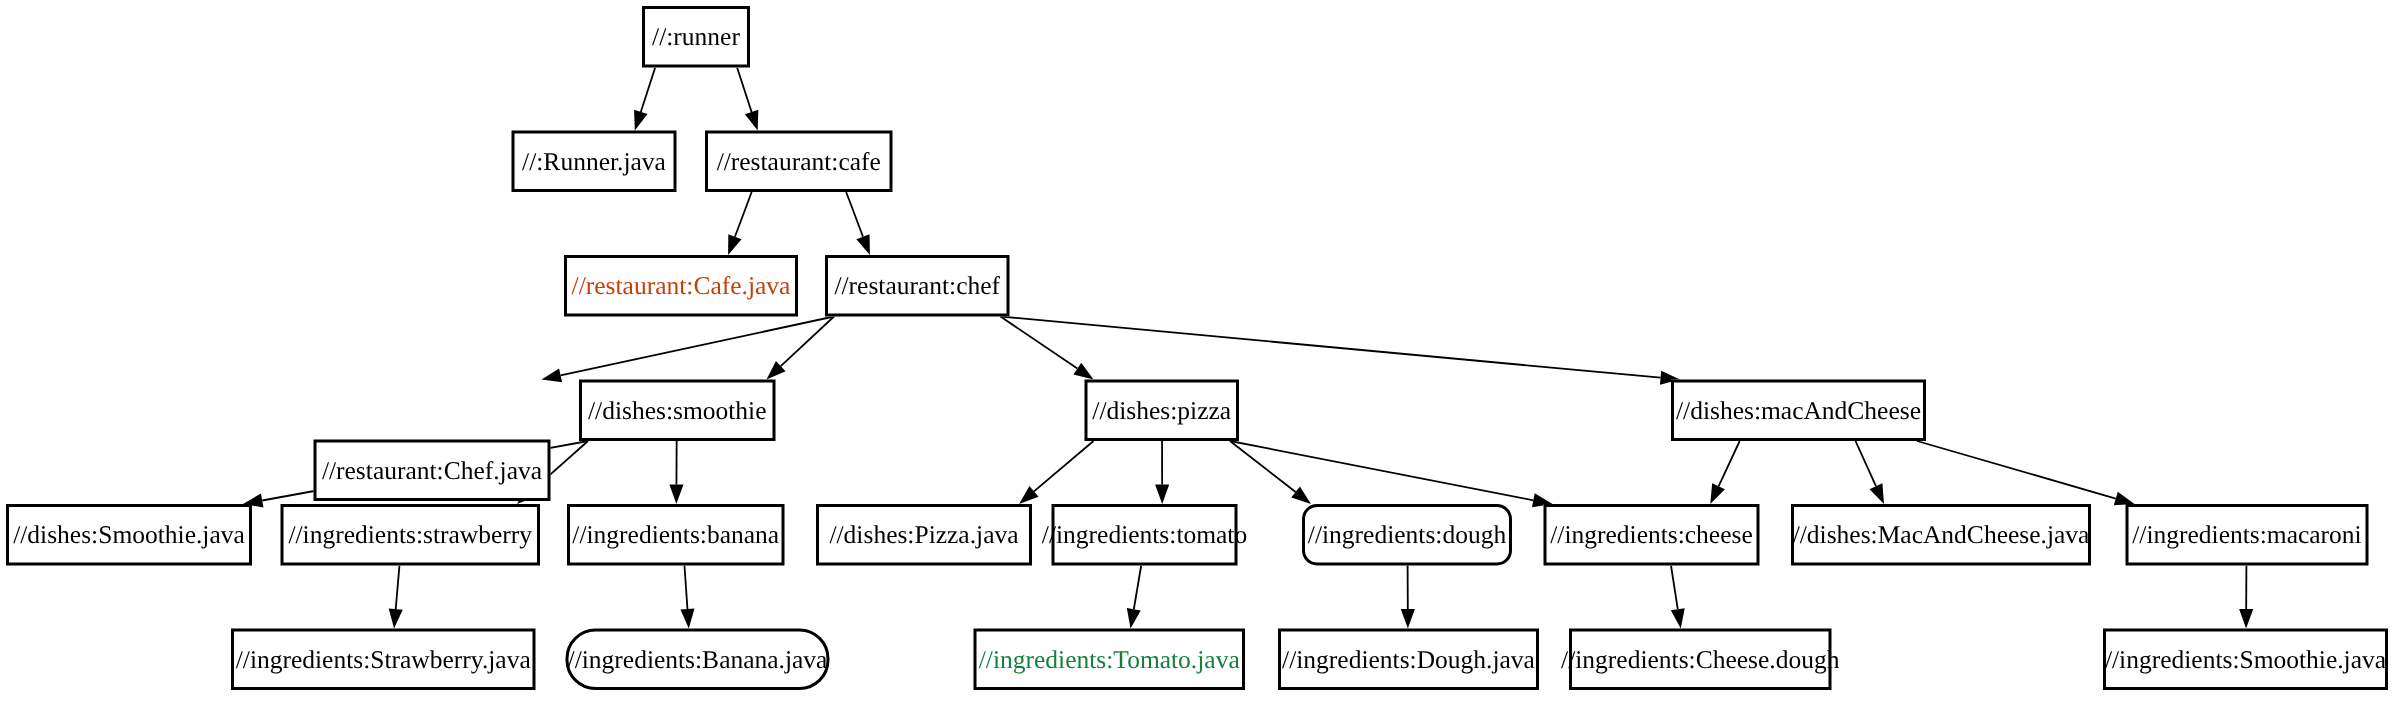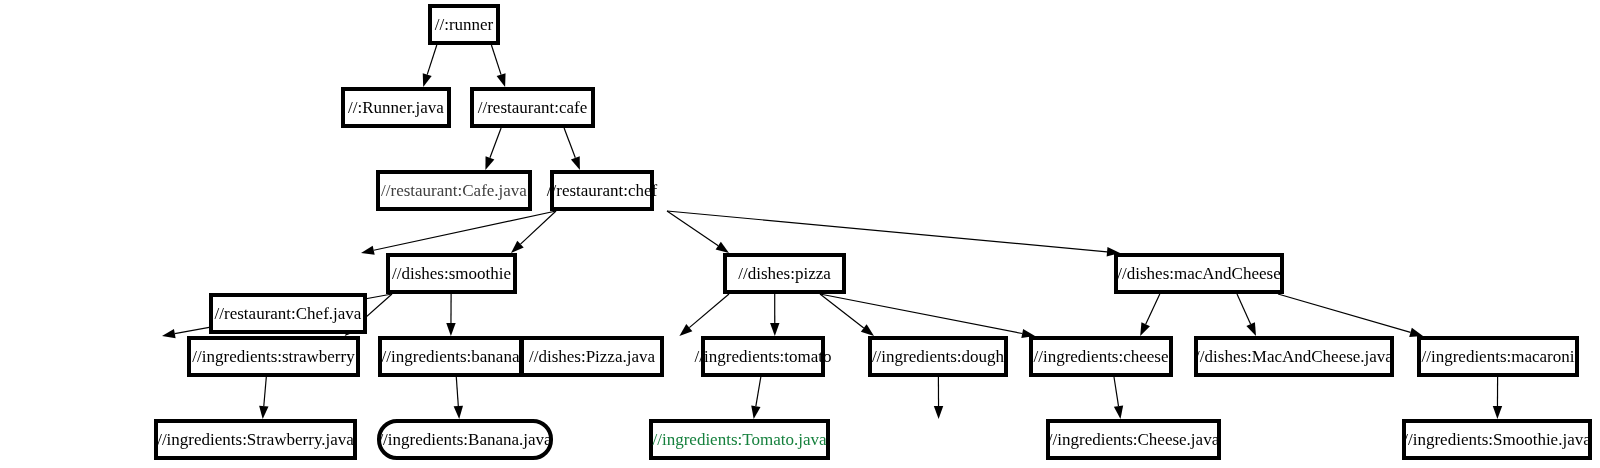--- a/index.html
+++ b/index.html
@@ -13,21 +13,21 @@
   }
   .edge-layer {
     position: absolute;
     left: 0; top: 0;
     width: 1600px; height: 468px;
   }
   .node {
     position: absolute;
     box-sizing: border-box;
     height: 41px;
-    border: 4px solid #c4b5fd;
+    border: 2px solid #c4b5fd;
     background: #ffffff;
     color: #000000;
     display: flex;
     align-items: center;
     justify-content: center;
     font-size: 17px;
     white-space: nowrap;
     line-height: 1;
   }
 </style>
@@ -82,32 +82,34 @@
       <polygon points="1256,336 1246.3596104545388,326.092785991422 1254.9240249292195,322.2184080147808" fill="#000000"></polygon>
       <line x1="1278" y1="294" x2="1410.5132700214913" y2="332.3831540751906" stroke="#000000" stroke-width="1.2"></line>
       <polygon points="1423,336 1409.205641110214,336.89758722126686 1411.8208989327686,327.8687209291143" fill="#000000"></polygon>
       <line x1="1497.6" y1="377" x2="1497.4619040600487" y2="406.00014738978365" stroke="#000000" stroke-width="1.2"></line>
       <polygon points="1497.4,419 1492.7619573471243,405.9777666911507 1502.1618507729731,406.0225280884166" fill="#000000"></polygon>
     </svg>
 
   <div class="node" style="left: 428px; top: 4px; width: 72px; border-color: rgb(0, 0, 0); background: rgb(255, 255, 255); color: rgb(0, 0, 0);">//:runner</div>
   <div class="node" style="left: 341px; top: 87px; width: 110px; border-color: rgb(0, 0, 0); background: rgb(255, 255, 255); color: rgb(0, 0, 0);">//:Runner.java</div>
   <div class="node" style="left: 470px; top: 87px; width: 125px; border-color: rgb(0, 0, 0); background: rgb(255, 255, 255); color: rgb(0, 0, 0);">//restaurant:cafe</div>
-  <div class="node" style="left: 376px; top: 170px; width: 156px; border-color: rgb(0, 0, 0); background: rgb(255, 255, 255); color: #404040;">//restaurant:Cafe.java</div>
-  <div class="node" style="left: 550px; top: 170px; width: 104px; border-color: rgb(0, 0, 0); background: rgb(255, 255, 255); color: rgb(0, 0, 0);">//restaurant:chef</div>
+  <div class="node" style="left: 376px; top: 170px; width: 156px; border-color: rgb(0, 0, 0); background: rgb(255, 255, 255); color: #c2410c;">//restaurant:Cafe.java</div>
+  <div class="node" style="left: 550px; top: 170px; width: 123px; border-color: rgb(0, 0, 0); background: rgb(255, 255, 255); color: rgb(0, 0, 0);">//restaurant:chef</div>
   <div class="node" style="left: 209px; top: 253px; width: 158px; border-color: rgb(0, 0, 0); background: rgb(255, 255, 255); color: rgb(0, 0, 0); margin-top: 40px;">//restaurant:Chef.java</div>
   <div class="node" style="left: 386px; top: 253px; width: 131px; border-color: rgb(0, 0, 0); background: rgb(255, 255, 255); color: rgb(0, 0, 0);">//dishes:smoothie</div>
-  <div class="node" style="left: 723px; top: 253px; width: 123px; border-color: rgb(0, 0, 0); background: rgb(255, 255, 255); color: rgb(0, 0, 0);">//dishes:pizza</div>
+  <div class="node" style="left: 723px; top: 253px; width: 103px; border-color: rgb(0, 0, 0); background: rgb(255, 255, 255); color: rgb(0, 0, 0);">//dishes:pizza</div>
   <div class="node" style="left: 1114px; top: 253px; width: 170px; border-color: rgb(0, 0, 0); background: rgb(255, 255, 255); color: rgb(0, 0, 0);">//dishes:macAndCheese</div>
+  <div class="node" style="left: 4px; top: 336px; width: 164px; border-color: rgb(0, 0, 0); background: rgb(255, 255, 255); color: rgb(0, 0, 0);">//dishes:Smoothie.java</div>
   <div class="node" style="left: 187px; top: 336px; width: 173px; border-color: rgb(0, 0, 0); background: rgb(255, 255, 255); color: rgb(0, 0, 0);">//ingredients:strawberry</div>
   <div class="node" style="left: 378px; top: 336px; width: 145px; border-color: rgb(0, 0, 0); background: rgb(255, 255, 255); color: rgb(0, 0, 0);">//ingredients:banana</div>
-  <div class="node" style="left: 520px; top: 336px; width: 144px; border-color: rgb(0, 0, 0); background: rgb(255, 255, 255); color: rgb(0, 0, 0);">//dishes:Pizza.java</div>
+  <div class="node" style="left: 544px; top: 336px; width: 144px; border-color: rgb(0, 0, 0); background: rgb(255, 255, 255); color: rgb(0, 0, 0);">//dishes:Pizza.java</div>
   <div class="node" style="left: 701px; top: 336px; width: 124px; border-color: rgb(0, 0, 0); background: rgb(255, 255, 255); color: rgb(0, 0, 0);">//ingredients:tomato</div>
-  <div class="node" style="left: 868px; top: 336px; width: 140px; border-color: rgb(0, 0, 0); background: rgb(255, 255, 255); color: rgb(0, 0, 0);">//ingredients:dough</div>
+  <div class="node" style="left: 868px; top: 336px; width: 140px; border-color: rgb(0, 0, 0); background: rgb(255, 255, 255); color: rgb(0, 0, 0); border-radius: 10px;">//ingredients:dough</div>
   <div class="node" style="left: 1029px; top: 336px; width: 144px; border-color: rgb(0, 0, 0); background: rgb(255, 255, 255); color: rgb(0, 0, 0);">//ingredients:cheese</div>
   <div class="node" style="left: 1194px; top: 336px; width: 200px; border-color: rgb(0, 0, 0); background: rgb(255, 255, 255); color: rgb(0, 0, 0);">//dishes:MacAndCheese.java</div>
   <div class="node" style="left: 1417px; top: 336px; width: 162px; border-color: rgb(0, 0, 0); background: rgb(255, 255, 255); color: rgb(0, 0, 0);">//ingredients:macaroni</div>
   <div class="node" style="left: 154px; top: 419px; width: 203px; border-color: rgb(0, 0, 0); background: rgb(255, 255, 255); color: rgb(0, 0, 0);">//ingredients:Strawberry.java</div>
   <div class="node" style="left: 377px; top: 419px; width: 176px; border-color: rgb(0, 0, 0); background: rgb(255, 255, 255); color: rgb(0, 0, 0); border-radius: 20px;">//ingredients:Banana.java</div>
   <div class="node" style="left: 649px; top: 419px; width: 181px; border-color: rgb(0, 0, 0); background: rgb(255, 255, 255); color: #15803d;">//ingredients:Tomato.java</div>
-  <div class="node" style="left: 1046px; top: 419px; width: 175px; border-color: rgb(0, 0, 0); background: rgb(255, 255, 255); color: rgb(0, 0, 0);">//ingredients:Cheese.java</div>
+  <div class="node" style="left: 852px; top: 419px; width: 174px; border-color: rgb(0, 0, 0); background: rgb(255, 255, 255); color: rgb(0, 0, 0);">//ingredients:Dough.java</div>
+  <div class="node" style="left: 1046px; top: 419px; width: 175px; border-color: rgb(0, 0, 0); background: rgb(255, 255, 255); color: rgb(0, 0, 0);">//ingredients:Cheese.dough</div>
   <div class="node" style="left: 1402px; top: 419px; width: 190px; border-color: rgb(0, 0, 0); background: rgb(255, 255, 255); color: rgb(0, 0, 0);">//ingredients:Smoothie.java</div>
 </div>
 
 </body></html>

